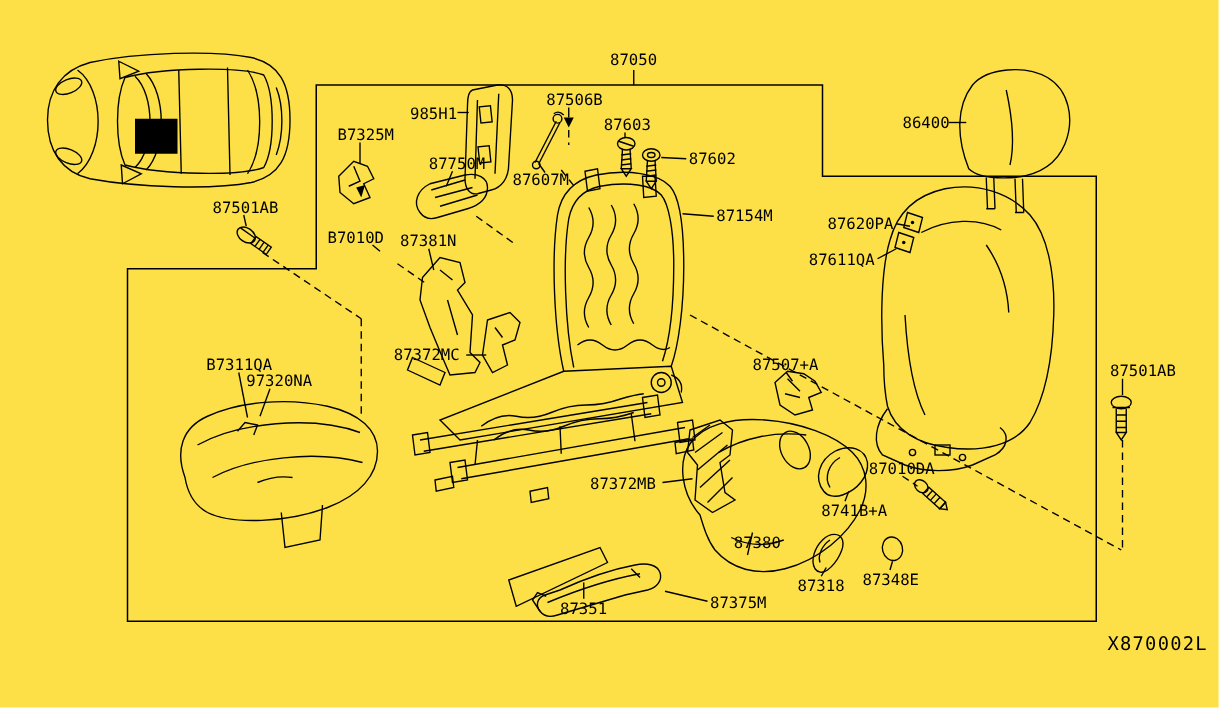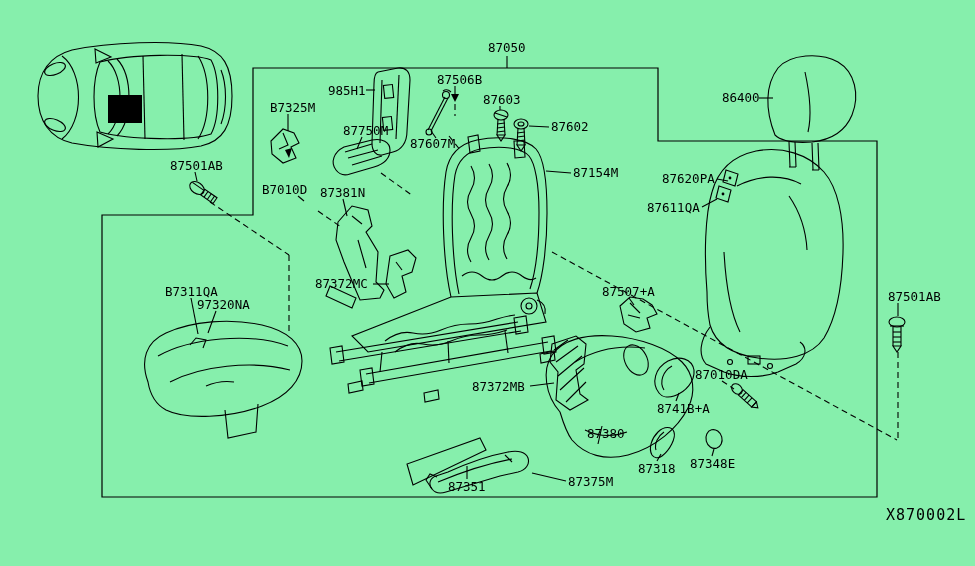--- a/index.html
+++ b/index.html
@@ -1,16 +1,16 @@
 <!DOCTYPE html>
 <html><head>
 <meta charset="utf-8">
 <style>
   html,body{margin:0;padding:0;background:#ffffff;}
-  .stage{position:relative;width:975px;height:566px;background:#86efac;overflow:hidden;}
+  .stage{position:relative;width:975px;height:566px;background:#fde047;overflow:hidden;}
   svg{display:block;}
   .lbl{font-family:"DejaVu Sans Mono", monospace;font-size:12.5px;fill:#000;letter-spacing:0px;}
   .code{font-family:"DejaVu Sans Mono", monospace;font-size:15px;fill:#000;letter-spacing:1px;}
   .ln{stroke:#000;stroke-width:1.1;fill:none;}
   .ln2{stroke:#000;stroke-width:1.2;fill:none;}
   .dash{stroke:#000;stroke-width:1.1;fill:none;stroke-dasharray:6 4;}
   .fillb{fill:#000;stroke:none;}
 </style>
 </head>
 <body>

